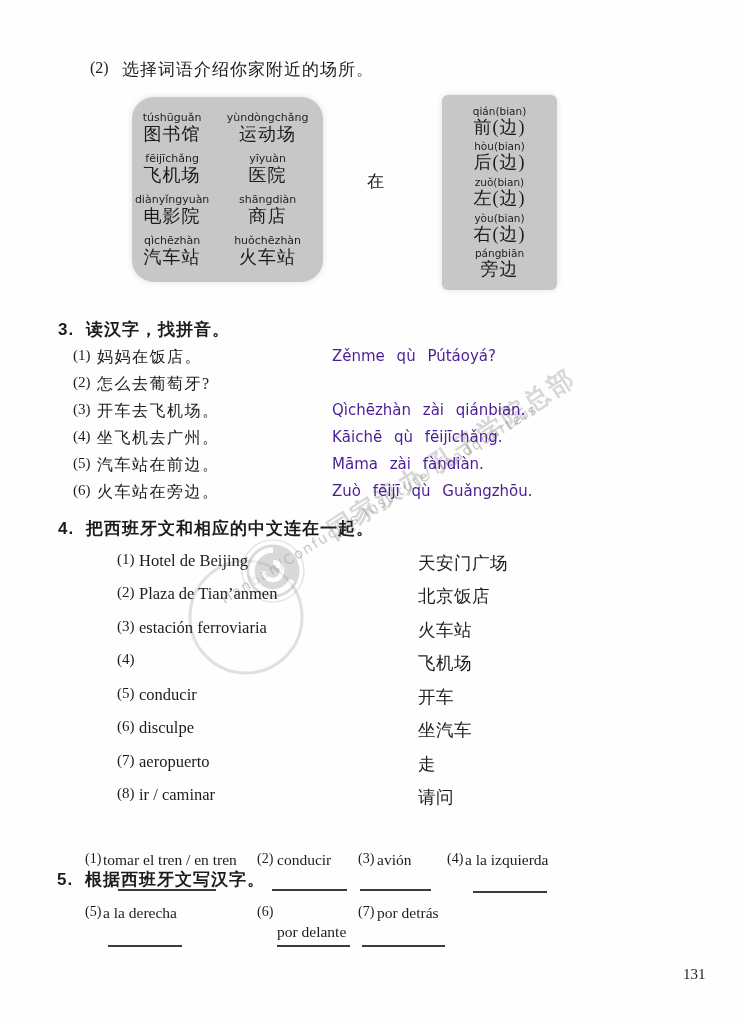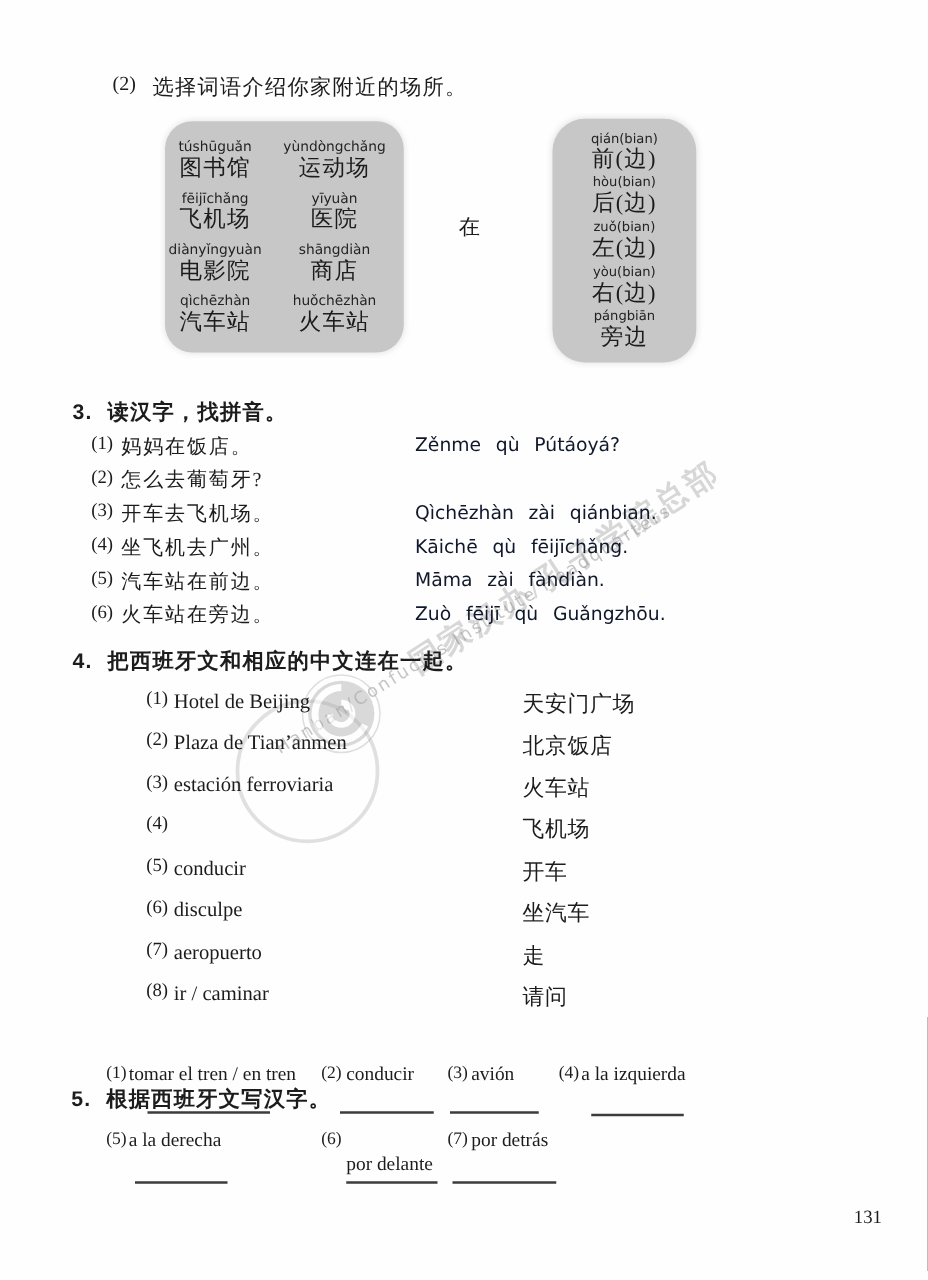--- a/index.html
+++ b/index.html
@@ -36,21 +36,21 @@
   .bank-box {
     background:#c7c7c7; z-index:1;
     box-shadow:0 0 6px rgba(0,0,0,0.12);
   }
   .box-places {
     left:132px; top:97px; width:191px; height:185px; border-radius:22px;
     display:grid; grid-template-columns:42% 58%;
     align-content:space-evenly; justify-items:center; padding:6px 0;
   }
   .box-directions {
-    left:442px; top:95px; width:115px; height:195px; border-radius:26px;
+    left:442px; top:95px; width:115px; height:195px; border-radius:6px;
     display:flex; flex-direction:column; justify-content:space-evenly;
     align-items:center; padding:6px 0;
   }
   .bank-cell { text-align:center; line-height:1.05; }
   .bank-pinyin { display:block; font-family:"DejaVu Sans", sans-serif; font-size:11px; color:#222; }
   .box-directions .bank-pinyin { font-size:10.5px; }
   .bank-hanzi  { display:block; font-size:18px; letter-spacing:1px; margin-top:1px; }
   .zai { left:367px; top:170px; font-size:17px; z-index:1; }
 
   
@@ -58,21 +58,21 @@
     z-index:1; font-family:"Liberation Sans", sans-serif; font-weight:700;
     font-size:17px; letter-spacing:1px; white-space:nowrap;
   }
 
   
   .ex3-row { left:0; top:0; width:742px; height:22px; z-index:1; }
   .ex3-num    { position:absolute; left:73px;  font-size:15px; }
   .ex3-hanzi  { position:absolute; left:97px;  font-size:16px; letter-spacing:1.5px; }
   .ex3-pinyin { position:absolute; left:332px; top:0px;
                 font-family:"DejaVu Sans", sans-serif; font-size:15px;
-                word-spacing:7px; color:#0f172a; }
+                word-spacing:7px; color:#4c1d95; }
 
   
   .ex4-row { left:0; top:0; width:742px; height:24px; z-index:1; }
   .ex4-num     { position:absolute; left:117px; font-size:15px; }
   .ex4-spanish { position:absolute; left:139px; font-size:16.5px; }
   .ex4-chinese { position:absolute; left:418px; font-size:17.5px; letter-spacing:0.5px; }
 
   
   .ex5-num  { position:absolute; font-size:14px; }
   .ex5-text { position:absolute; font-size:15.5px; }

